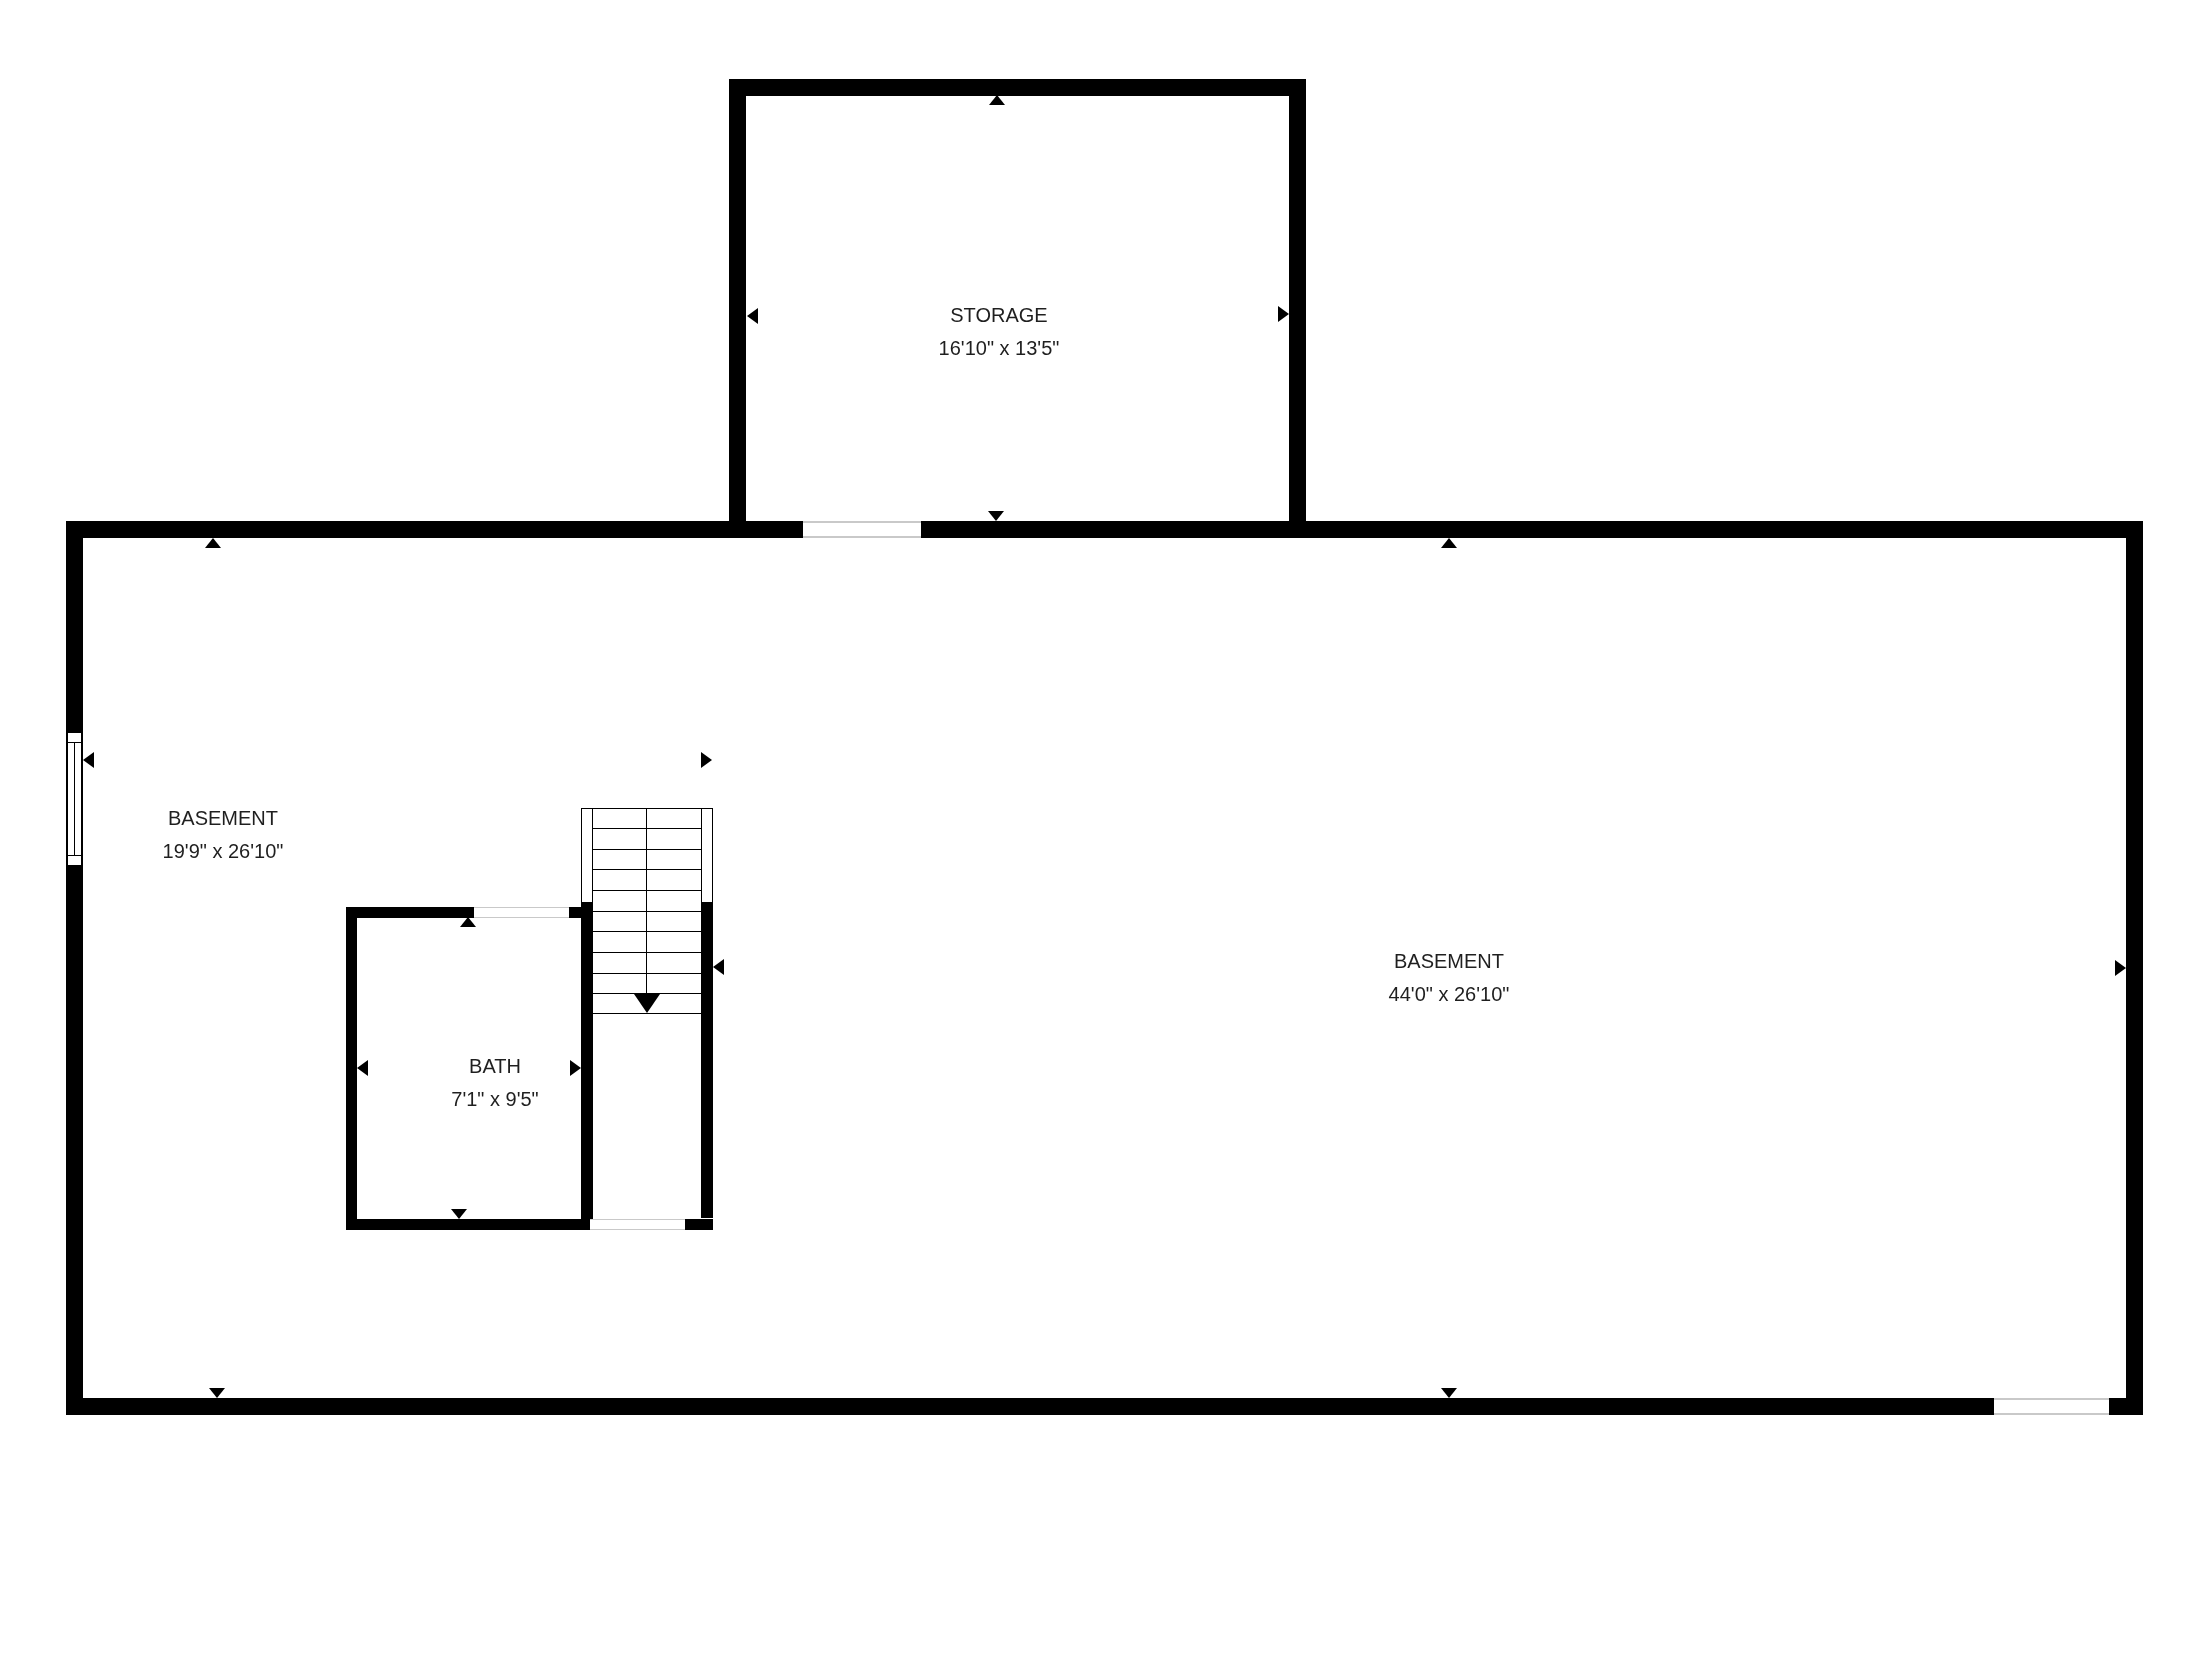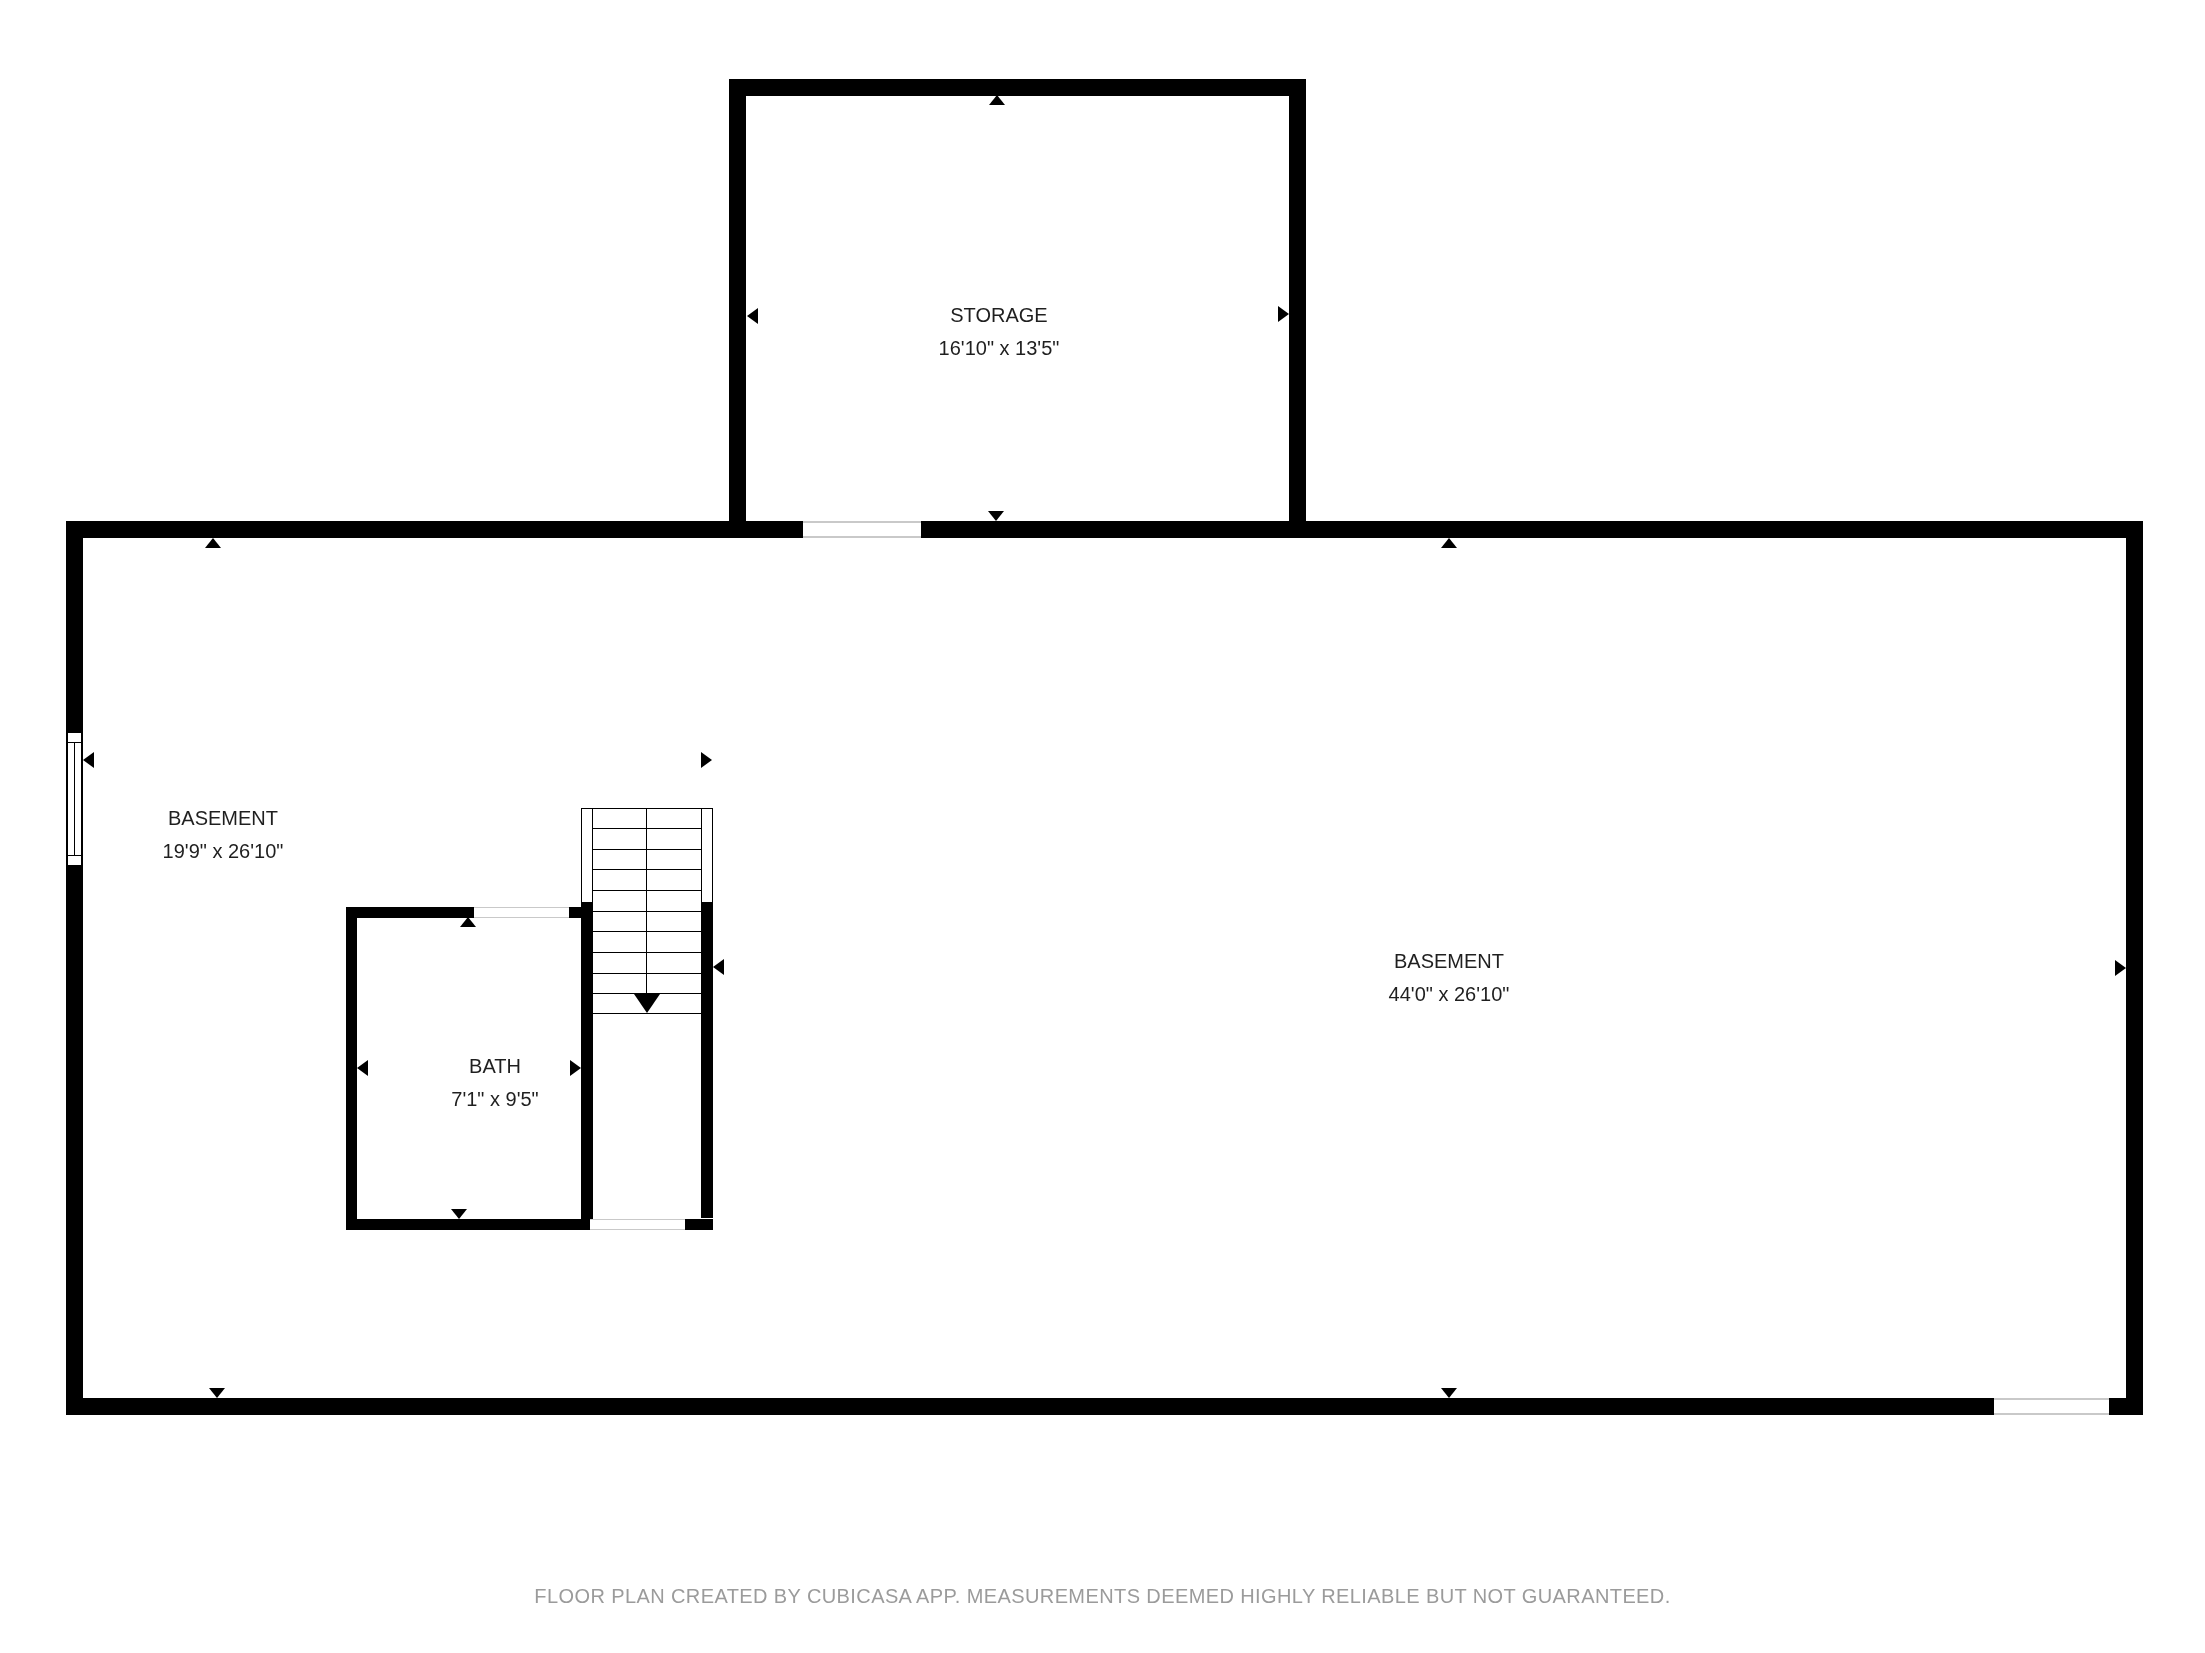--- a/index.html
+++ b/index.html
@@ -135,16 +135,15 @@
   </div>
   <div class="room-label" style="left:1449px;top:978px;">
     <div>BASEMENT</div>
     <div>44'0" x 26'10"</div>
   </div>
   <div class="room-label" style="left:454px;top:1083px;margin-left:41px;">
     <div>BATH</div>
     <div>7'1" x 9'5"</div>
   </div>
 
-  <div class="footer">FLOOR PLAN CREATED BY CUBICASA APP. MEASUREMENTS DEEMED HIGHLY RELIABLE BUT NOT GUARANTEED.</div>
 
 </div>
 
 
 </body></html>

